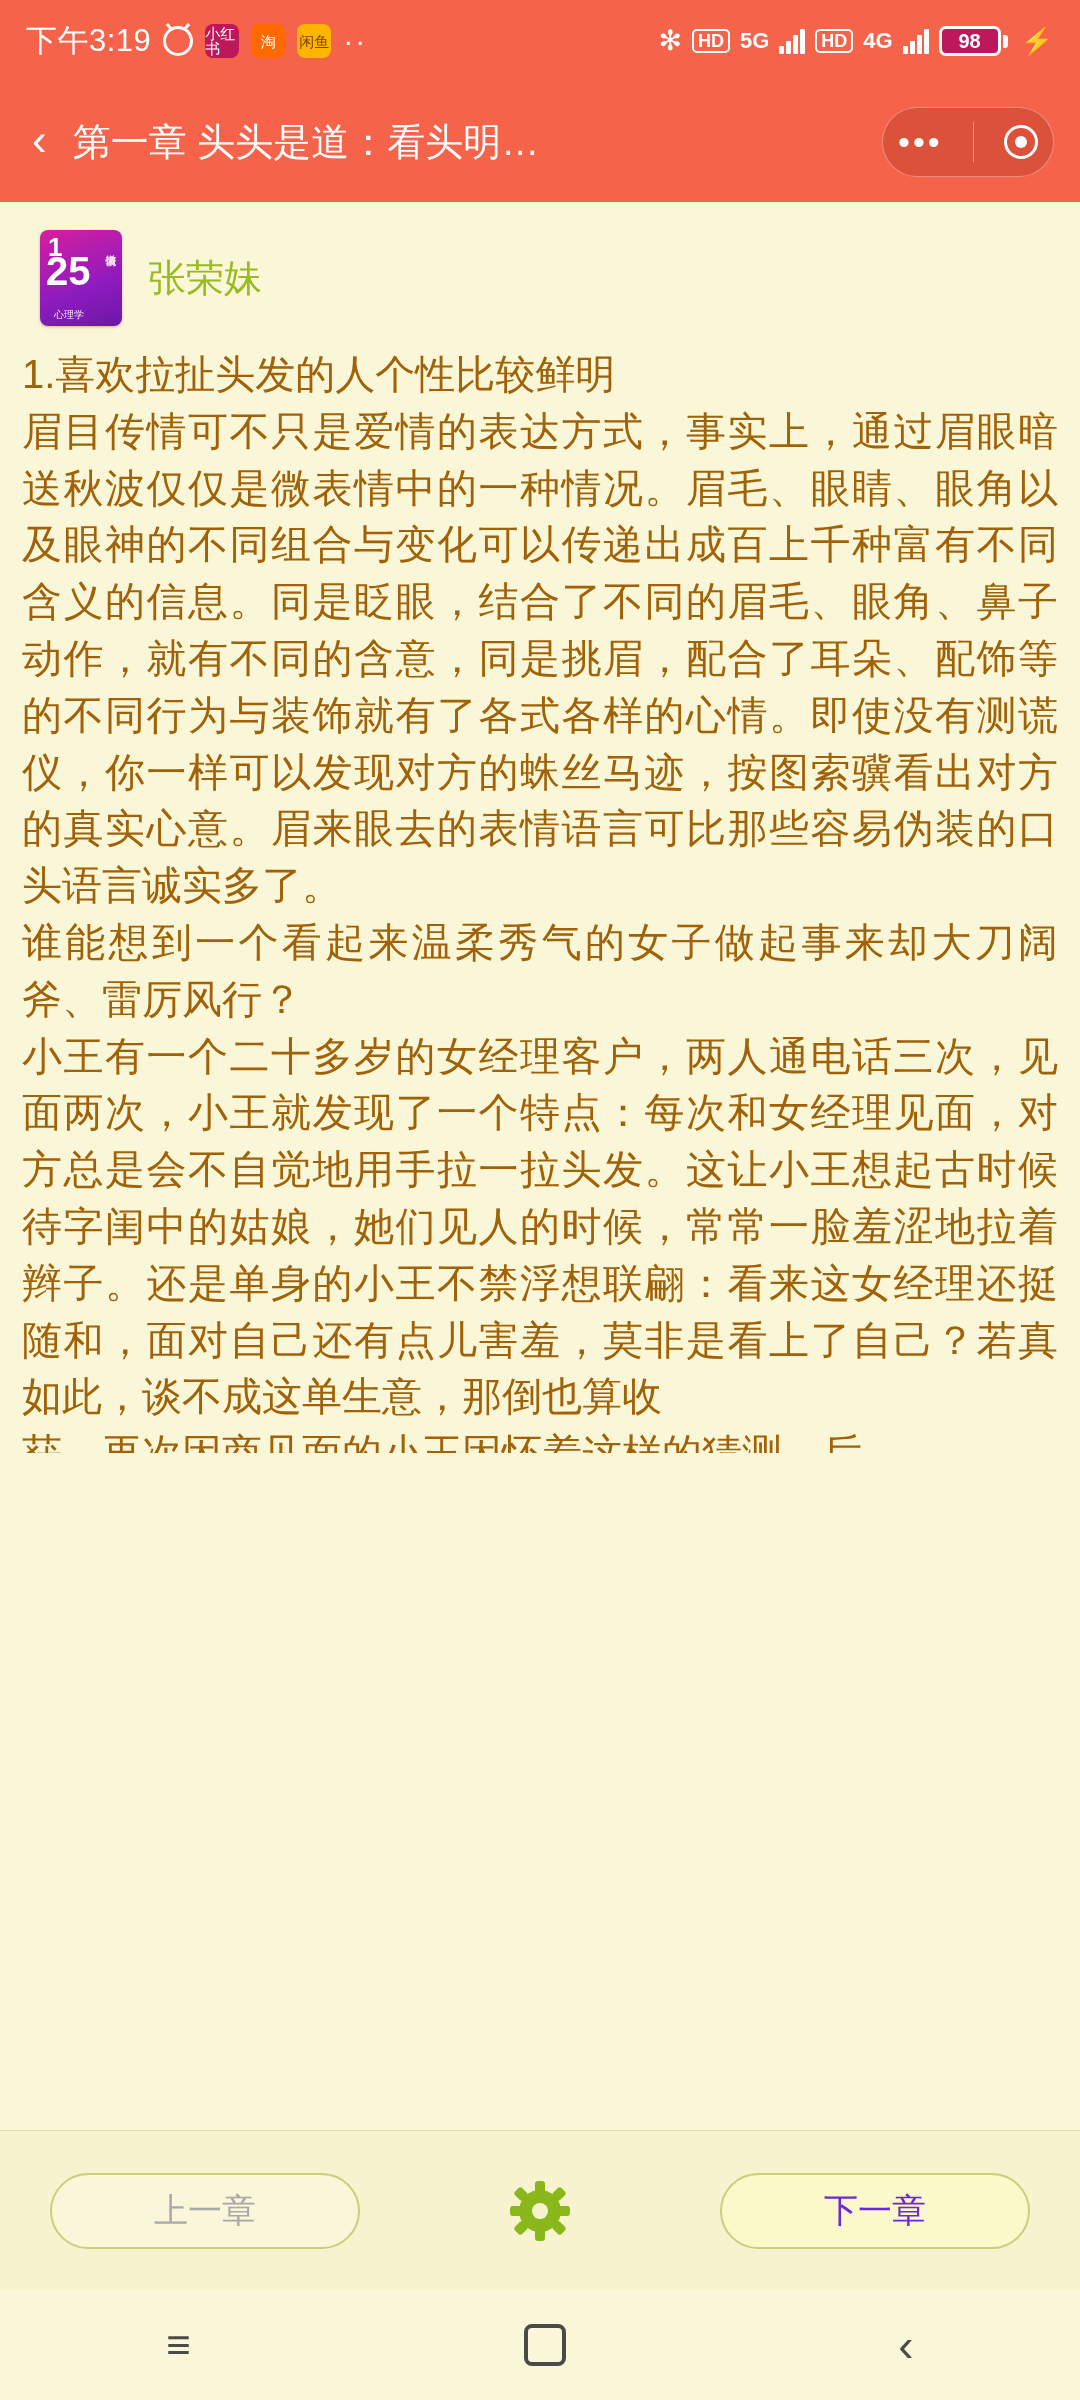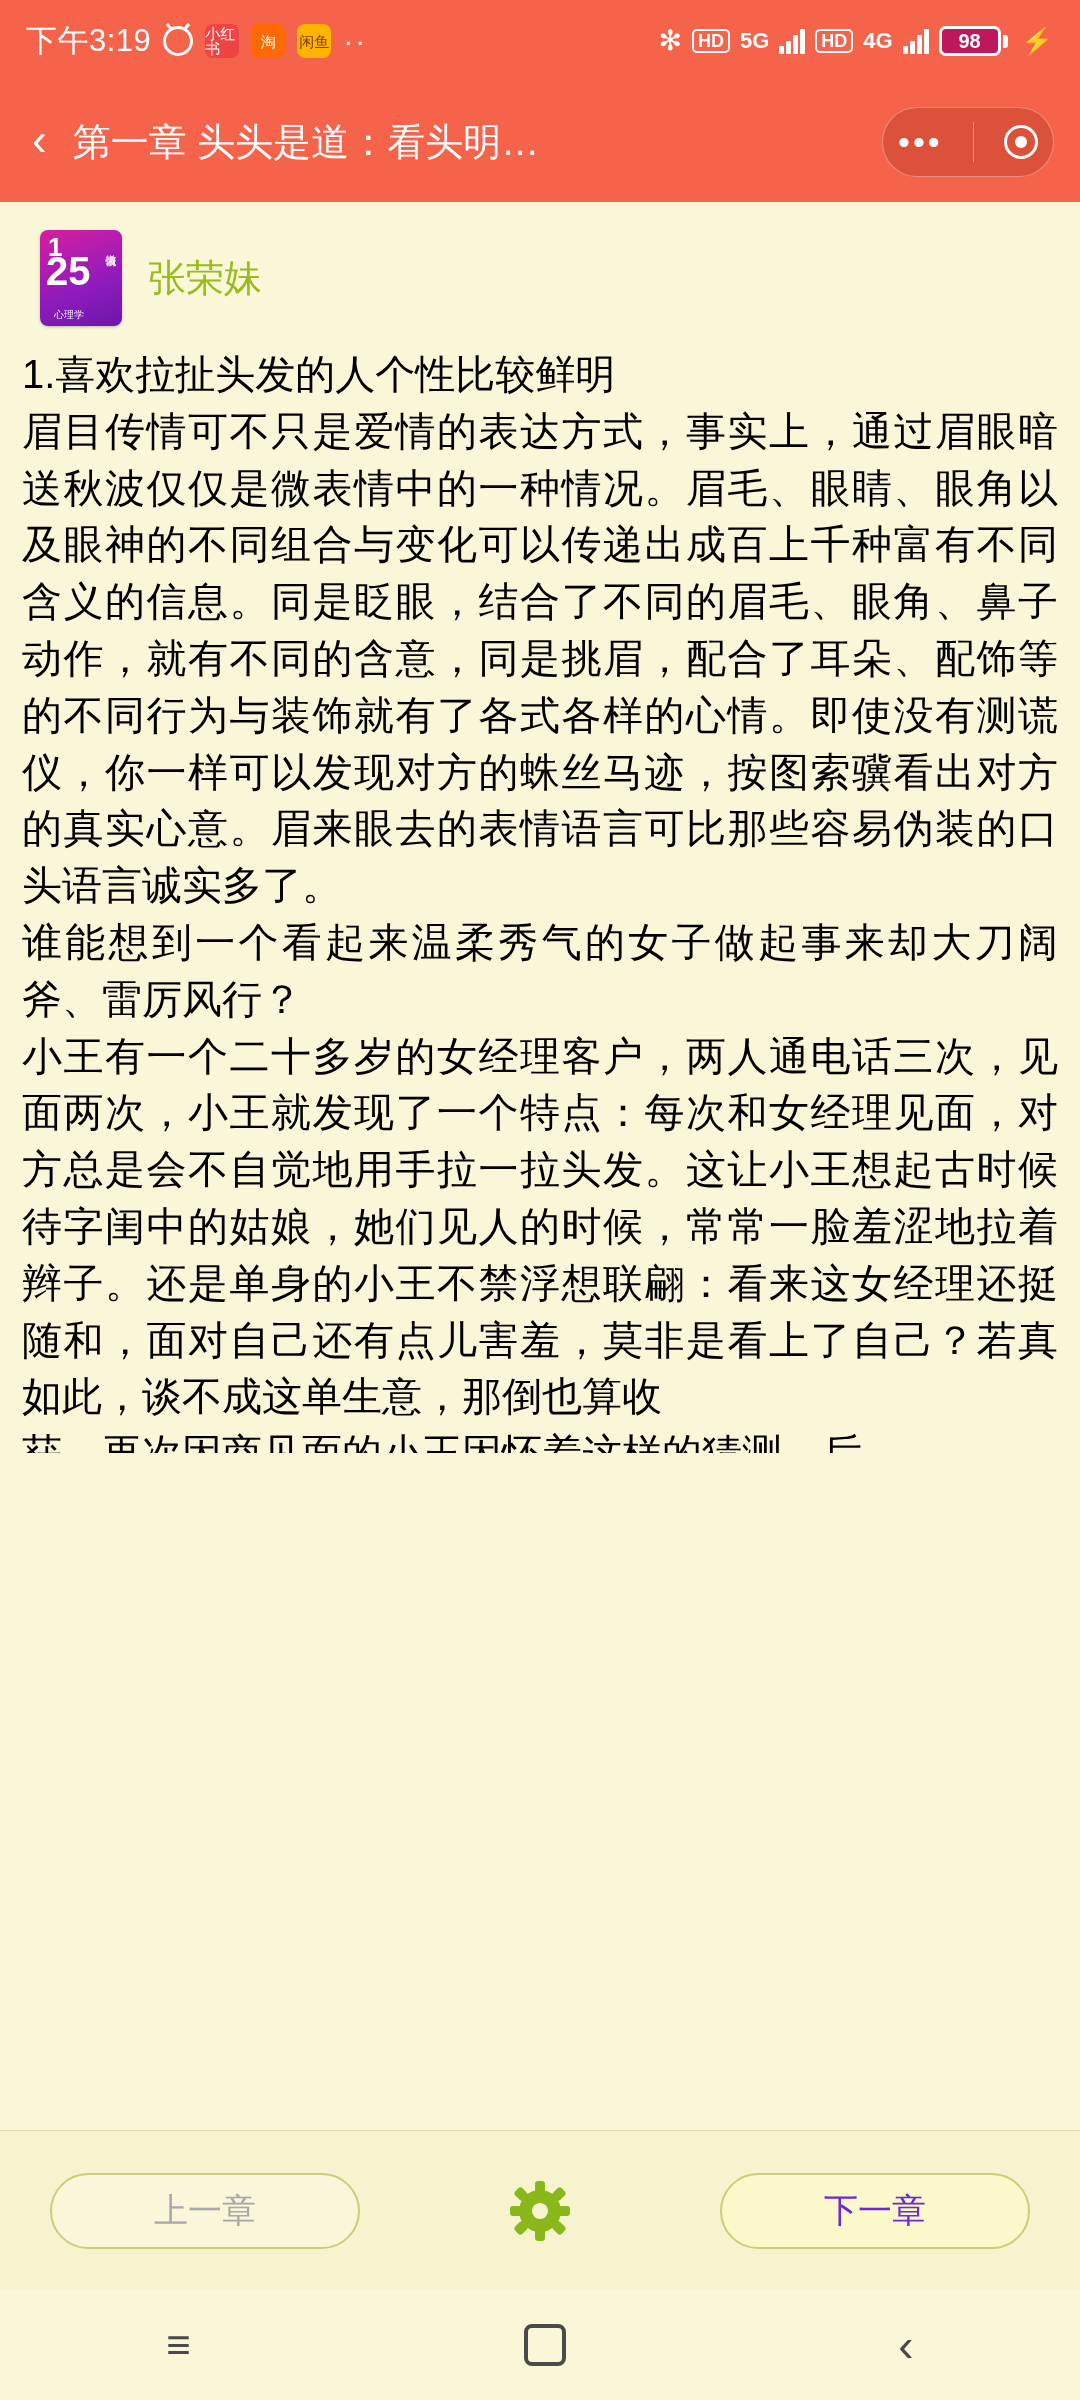--- a/index.html
+++ b/index.html
@@ -68,21 +68,21 @@
     border-radius: 8px;
     display: flex;
     align-items: center;
     justify-content: center;
     font-size: 15px;
     color: #fff;
     line-height: 1;
     overflow: hidden;
     box-sizing: border-box;
   }
-  .badge-xhs { background: #ef4444; }
+  .badge-xhs { background: #be185d; }
   .badge-tb  { background: #ff6a00; }
   .badge-xy  { background: #ffb400; color: #7a3d00; }
   .dots-more {
     font-size: 30px;
     letter-spacing: 2px;
     opacity: 0.95;
   }
 
   .status-right {
     margin-left: auto;
@@ -282,21 +282,21 @@
     flex: 1;
     padding: 10px 22px 0 22px;
     box-sizing: border-box;
     overflow: hidden;
     position: relative;
   }
   .content p {
     margin: 0;
     font-size: 40px;
     line-height: 1.42;
-    color: #000000;
+    color: #a16207;
     text-align: justify;
     letter-spacing: 0px;
   }
   .content p.clipped {
     overflow: hidden;
     max-height: 28px;
   }
 
   
   .bottombar {

